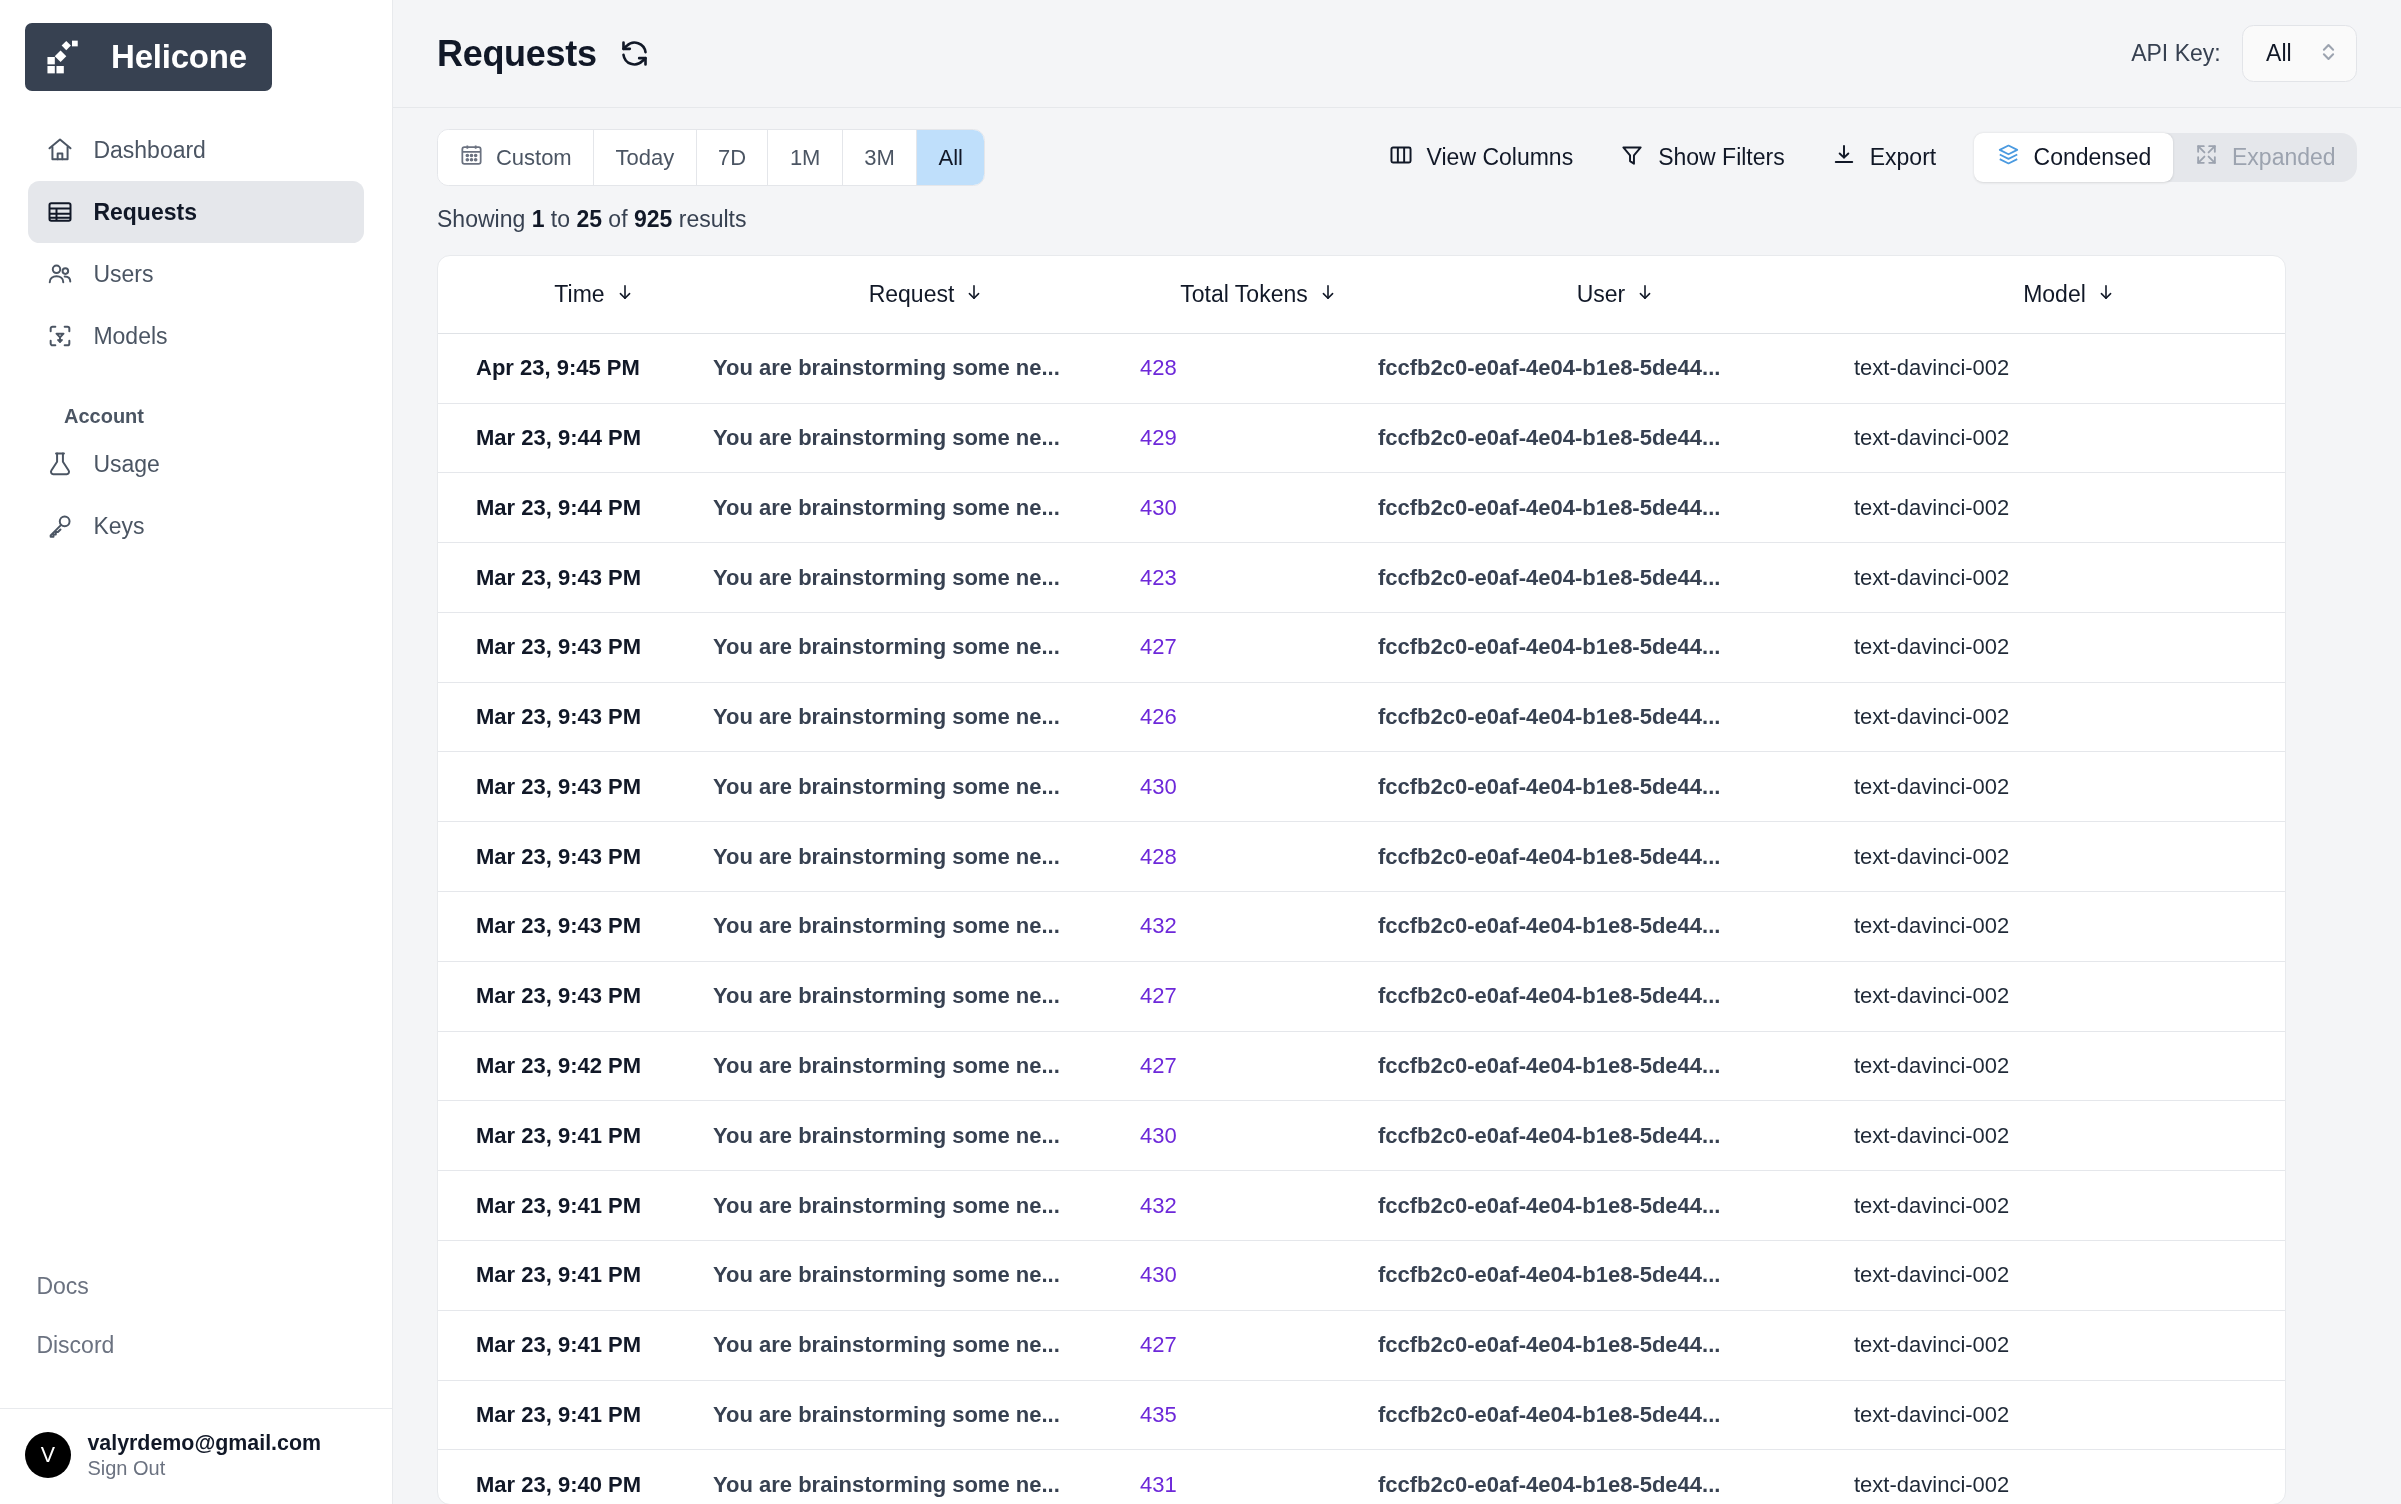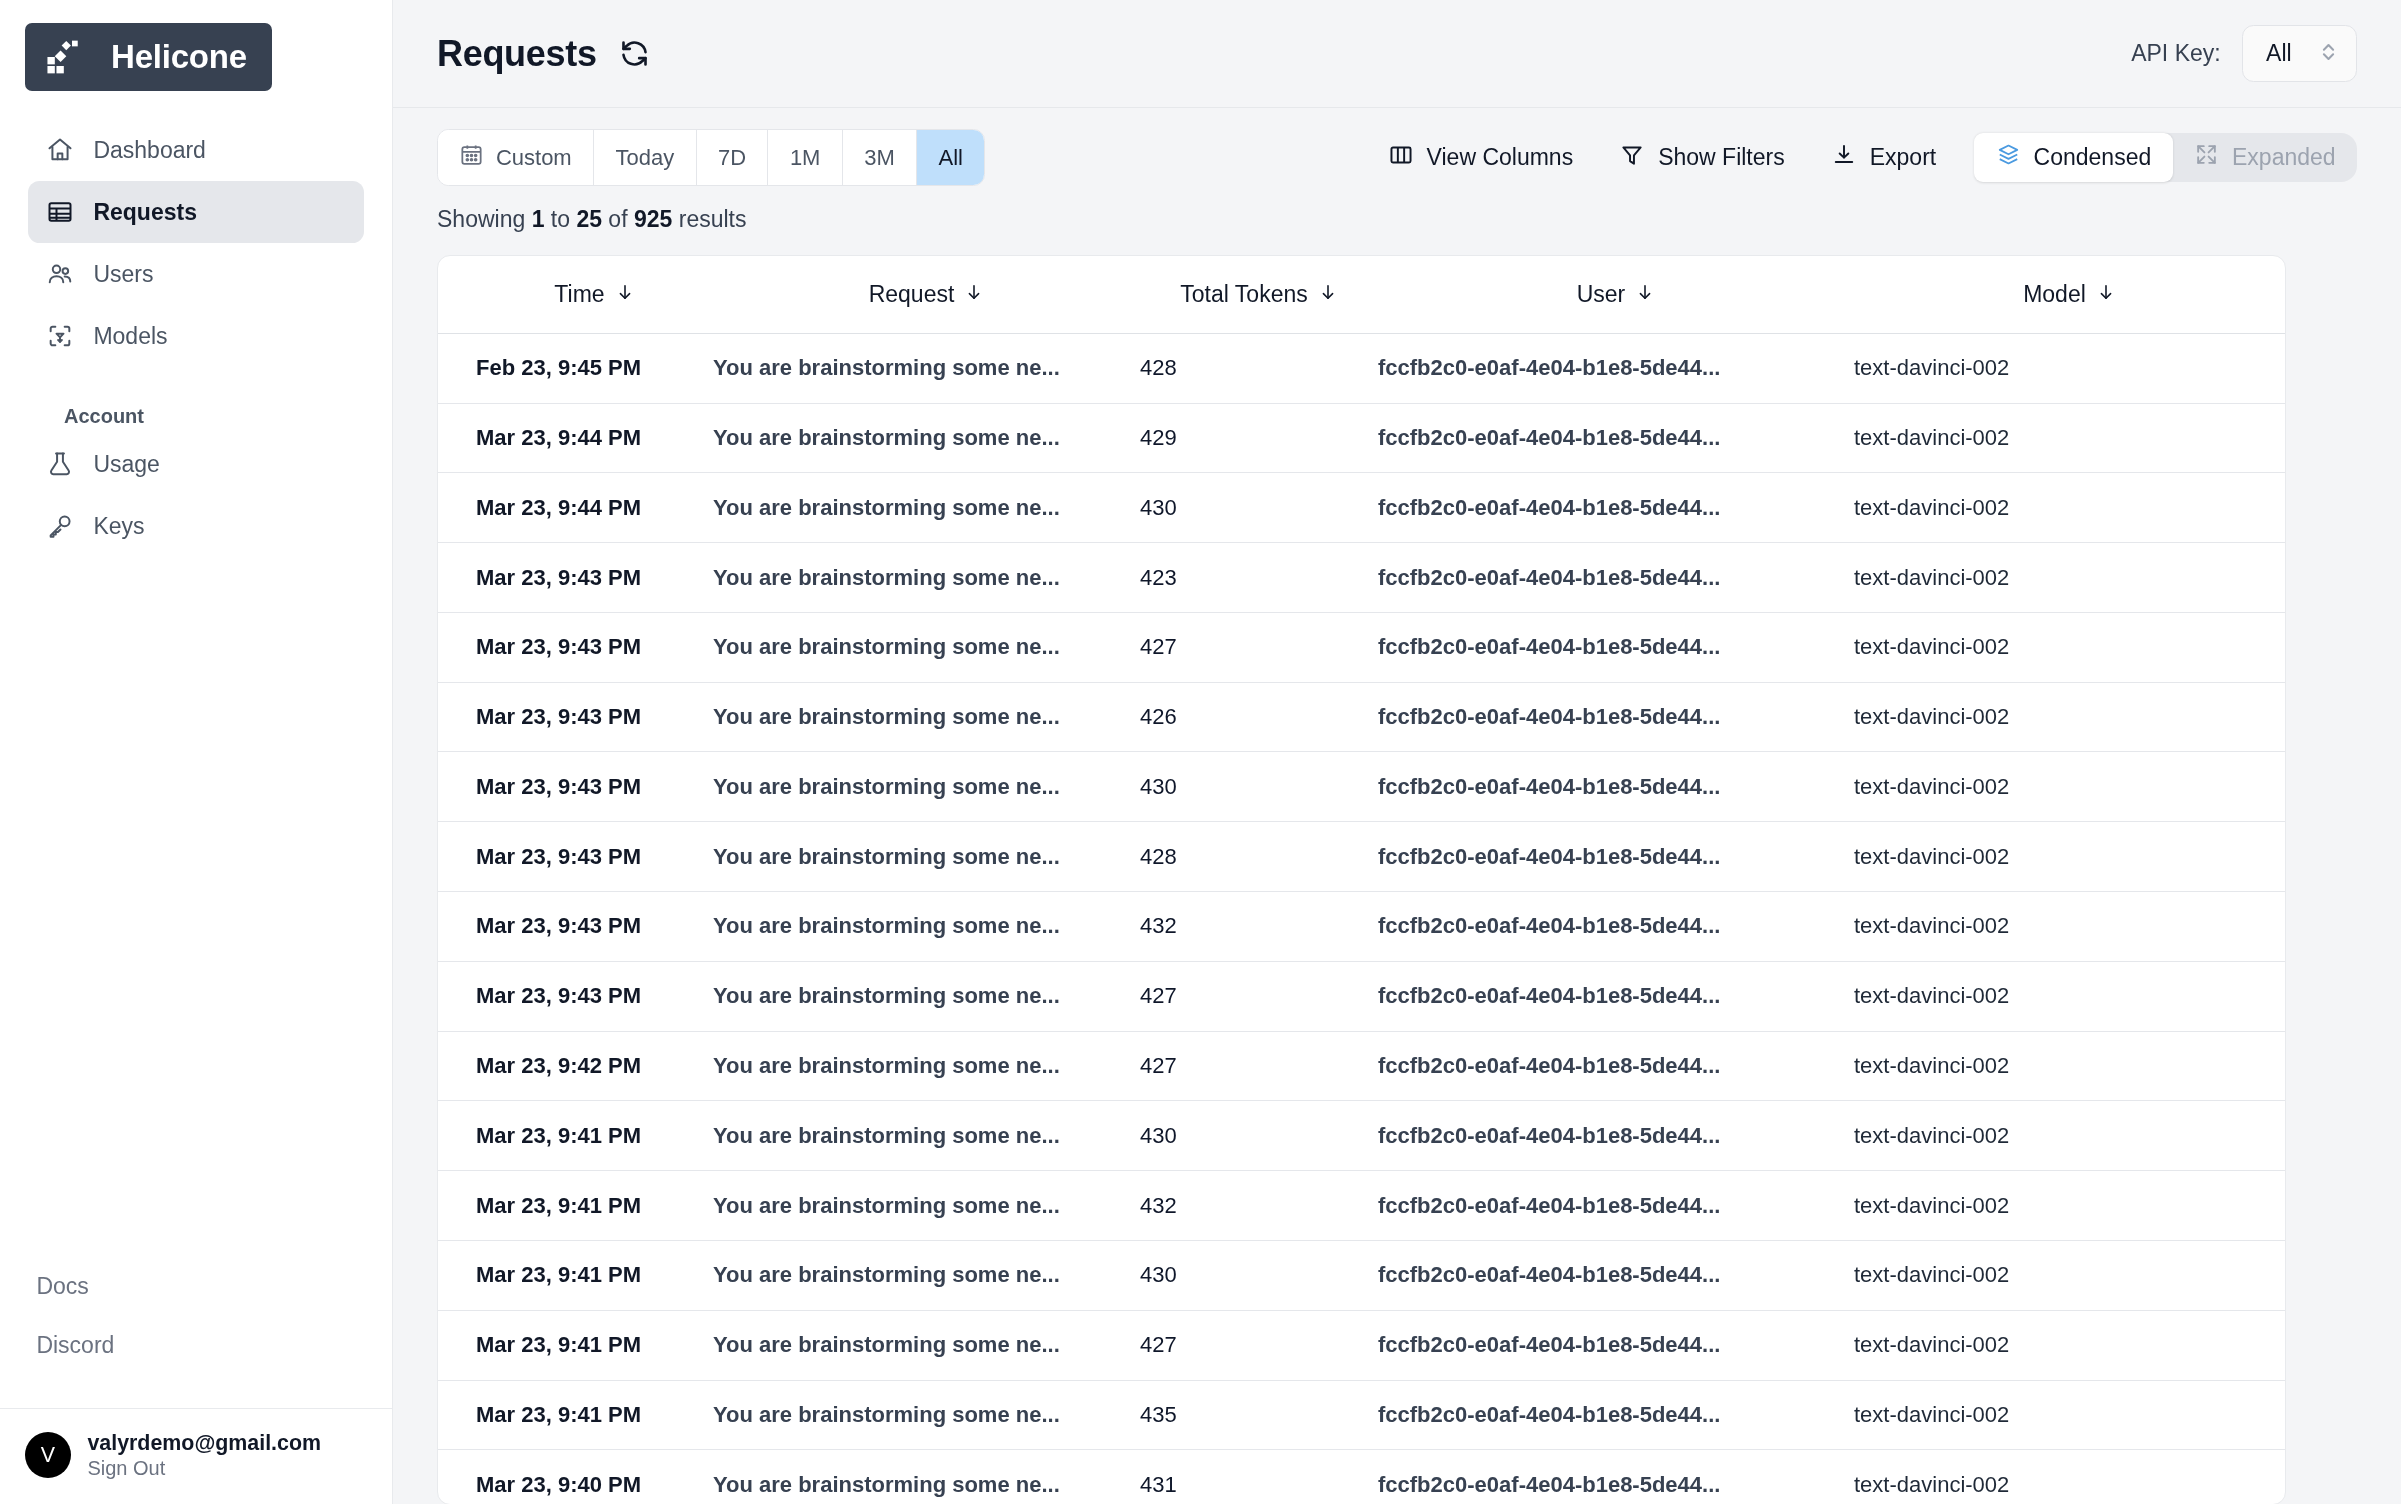--- a/index.html
+++ b/index.html
@@ -158,21 +158,21 @@
   }
   thead th .hdr { display: inline-flex; align-items: center; gap: 10px; cursor: pointer; }
   thead th svg { width: 20px; height: 20px; }
   tbody td {
     font-size: 22px; color: #111827; padding: 21.4px 0;
     border-bottom: 1.6px solid #e5e7eb; white-space: nowrap;
     overflow: hidden; text-overflow: ellipsis;
   }
   td.c-time { font-weight: 600; color: #111827; }
   td.c-request, td.c-user { color: #374151; font-weight: 700; }
-  td.c-tokens { color: #0f172a; font-weight: 400; }
+  td.c-tokens { color: #6d28d9; font-weight: 400; }
   td.c-model { color: #1f2937; font-weight: 400; }
 
   .col-time    { width: 275px; padding-left: 38px !important; }
   .col-request { width: 427px; }
   .col-tokens  { width: 238px; }
   .col-user    { width: 476px; }
   .col-model   { width: auto; }
   td.c-time { padding-left: 38px; }
 </style>
 </head>
@@ -465,21 +465,21 @@
               <span><svg viewBox="0 0 24 24" fill="none" stroke="#111827" stroke-width="1.9" stroke-linecap="round" stroke-linejoin="round">
                       <path d="M12 4.5v15"></path>
                       <path d="M6.5 14 12 19.5 17.5 14"></path>
                     </svg></span>
                 </span>
             </th>
           </tr>
         </thead>
         <tbody id="tbody">
             <tr>
-              <td class="c-time">Feb 23, 9:45 PM</td>
+              <td class="c-time">Apr 23, 9:45 PM</td>
               <td class="c-request">You are brainstorming some ne...</td>
               <td class="c-tokens">428</td>
               <td class="c-user">fccfb2c0-e0af-4e04-b1e8-5de44...</td>
               <td class="c-model">text-davinci-002</td>
             </tr>
             <tr>
               <td class="c-time">Mar 23, 9:44 PM</td>
               <td class="c-request">You are brainstorming some ne...</td>
               <td class="c-tokens">429</td>
               <td class="c-user">fccfb2c0-e0af-4e04-b1e8-5de44...</td>

